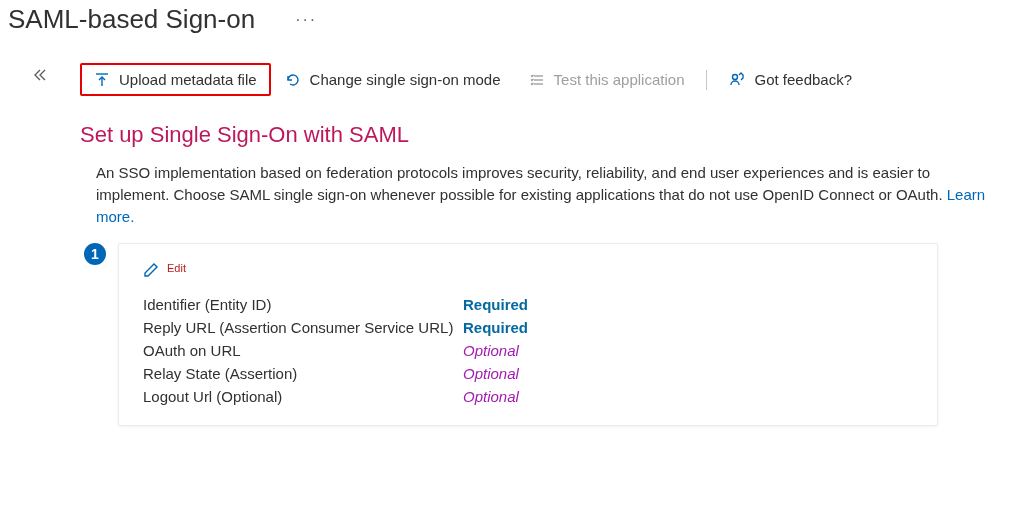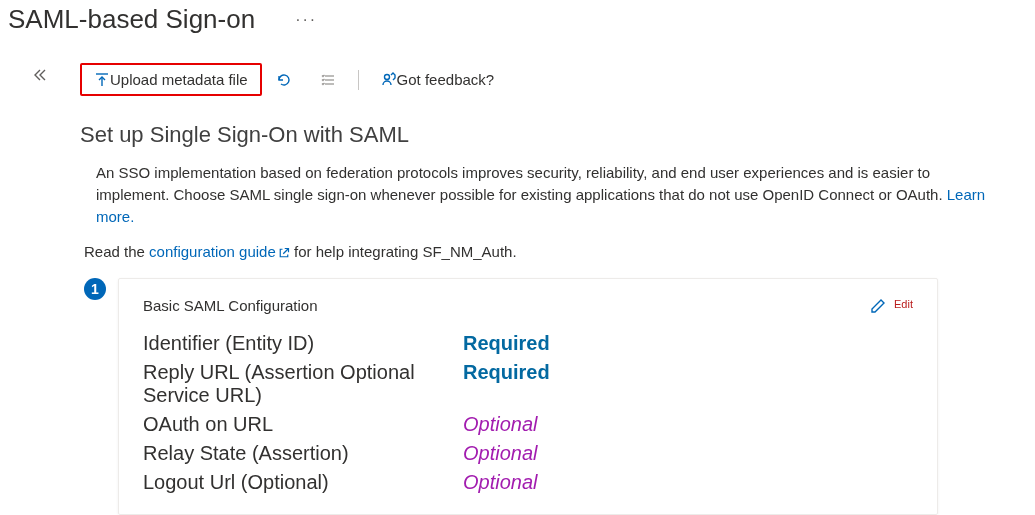--- a/index.html
+++ b/index.html
@@ -48,21 +48,21 @@
   .toolbar {
     display: flex;
     align-items: center;
     gap: 0;
     margin-bottom: 26px;
     flex-wrap: wrap;
   }
   .toolbar-item {
     display: inline-flex;
     align-items: center;
-    gap: 0;
+    gap: 9px;
     padding: 6px 12px;
     color: #323130;
     font-size: 15px;
     cursor: pointer;
     border: 2px solid transparent;
   }
   .toolbar-item.highlight {
     border: 2px solid #e60000;
     border-radius: 2px;
   }
@@ -81,21 +81,21 @@
     align-items: center;
     justify-content: center;
     width: 16px;
     height: 16px;
     color: inherit;
   }
   .icon svg { width: 16px; height: 16px; }
   .section-heading {
     font-size: 22px;
     font-weight: 400;
-    color: #404040;
+    color: #be185d;
     margin: 0 0 14px 0;
   }
   .description {
     font-size: 15px;
     line-height: 1.45;
     color: #323130;
     margin: 0 0 16px 16px;
   }
   a.link { color: #0067b8; text-decoration: none; cursor: pointer; }
   .guide-line {
@@ -151,21 +151,21 @@
     display: inline-flex;
     gap: 8px;
     color: #b91c1c;
     font-size: 11px;
     cursor: pointer;
   }
   .config-table {
     display: grid;
     grid-template-columns: 320px 1fr;
     row-gap: 6px;
-    font-size: 20px;
+    font-size: 15px;
   }
   .cfg-label { color: #323130; }
   .cfg-value.required { color: #0369a1; font-weight: 600; }
   .cfg-value.optional { color: #a21caf; font-style: italic; }
 </style>
 </head>
 <body>
 
 <div class="page-title">
   <span>SAML-based Sign-on</span>
@@ -196,33 +196,35 @@
         <span>Upload metadata file</span>
       </div>
 
       <div class="toolbar-item">
         <span class="icon">
           <svg viewBox="0 0 16 16" fill="none" stroke="#0067b8" stroke-width="1.4">
             <path d="M3 8 A5 5 0 1 1 5 12"></path>
               <path d="M3 4 V8 H7"></path>
           </svg>
         </span>
+        <span>Change single sign-on mode</span>
       </div>
 
       <div class="toolbar-item disabled">
         <span class="icon">
           <svg viewBox="0 0 16 16" fill="none" stroke="#a19f9d" stroke-width="1.4">
             <path d="M5 4 H14"></path>
               <path d="M5 8 H14"></path>
               <path d="M5 12 H14"></path>
             <path d="M2 3.5 L3 4.5 L4.5 3"></path>
               <path d="M2 7.5 L3 8.5 L4.5 7"></path>
               <path d="M2 11.5 L3 12.5 L4.5 11"></path>
           </svg>
         </span>
+        <span>Test this application</span>
       </div>
 
       <div class="toolbar-sep"></div>
 
       <div class="toolbar-item">
         <span class="icon">
           <svg viewBox="0 0 16 16" fill="none" stroke="#0067b8" stroke-width="1.4">
             <circle cx="6" cy="5" r="2.5"></circle>
               <path d="M2 13 A4 4 0 0 1 10 13"></path>
             <path d="M10 3 L12 1 L14 3 L14 6 L12 8"></path>
@@ -231,49 +233,39 @@
         <span>Got feedback?</span>
       </div>
     </div>
 
     <h2 class="section-heading">Set up Single Sign-On with SAML</h2>
 
     <p class="description">
       <span>An SSO implementation based on federation protocols improves security, reliability, and end user experiences and is easier to implement. Choose SAML single sign-on whenever possible for existing applications that do not use OpenID Connect or OAuth. </span><a class="link">Learn more.</a>
     </p>
 
-    <p class="guide-line">
-      <span>Read the </span><a class="link"><span>configuration guide</span><span class="ext-icon">
-            <svg width="12" height="12" viewBox="0 0 16 16" fill="none" stroke="#0067b8" stroke-width="1.6">
-              <path d="M6 3 H3 V13 H13 V10"></path>
-              <path d="M9 2 H14 V7"></path>
-              <path d="M14 2 L7 9"></path>
-            </svg>
-          </span></a><span> for help integrating SF_NM_Auth.</span>
-    </p>
 
     <div class="card-row">
       <div class="step-badge">1</div>
       <div class="card">
         <div class="card-header">
-          <span class="card-title">Basic SAML Configuration</span>
           <span class="edit-btn">
             <span class="icon">
               <svg viewBox="0 0 16 16" fill="none" stroke="#0067b8" stroke-width="1.4">
                 <path d="M11 2 L14 5 L5 14 L2 14 L2 11 Z"></path>
               </svg>
             </span>
             <span>Edit</span>
           </span>
         </div>
         <div class="config-table">
           <span class="cfg-label">Identifier (Entity ID)</span>
           <span class="cfg-value required">Required</span>
 
-          <span class="cfg-label">Reply URL (Assertion Optional Service URL)</span>
+          <span class="cfg-label">Reply URL (Assertion Consumer Service URL)</span>
           <span class="cfg-value required">Required</span>
 
           <span class="cfg-label">OAuth on URL</span>
           <span class="cfg-value optional">Optional</span>
 
           <span class="cfg-label">Relay State (Assertion)</span>
           <span class="cfg-value optional">Optional</span>
 
           <span class="cfg-label">Logout Url (Optional)</span>
           <span class="cfg-value optional">Optional</span>

